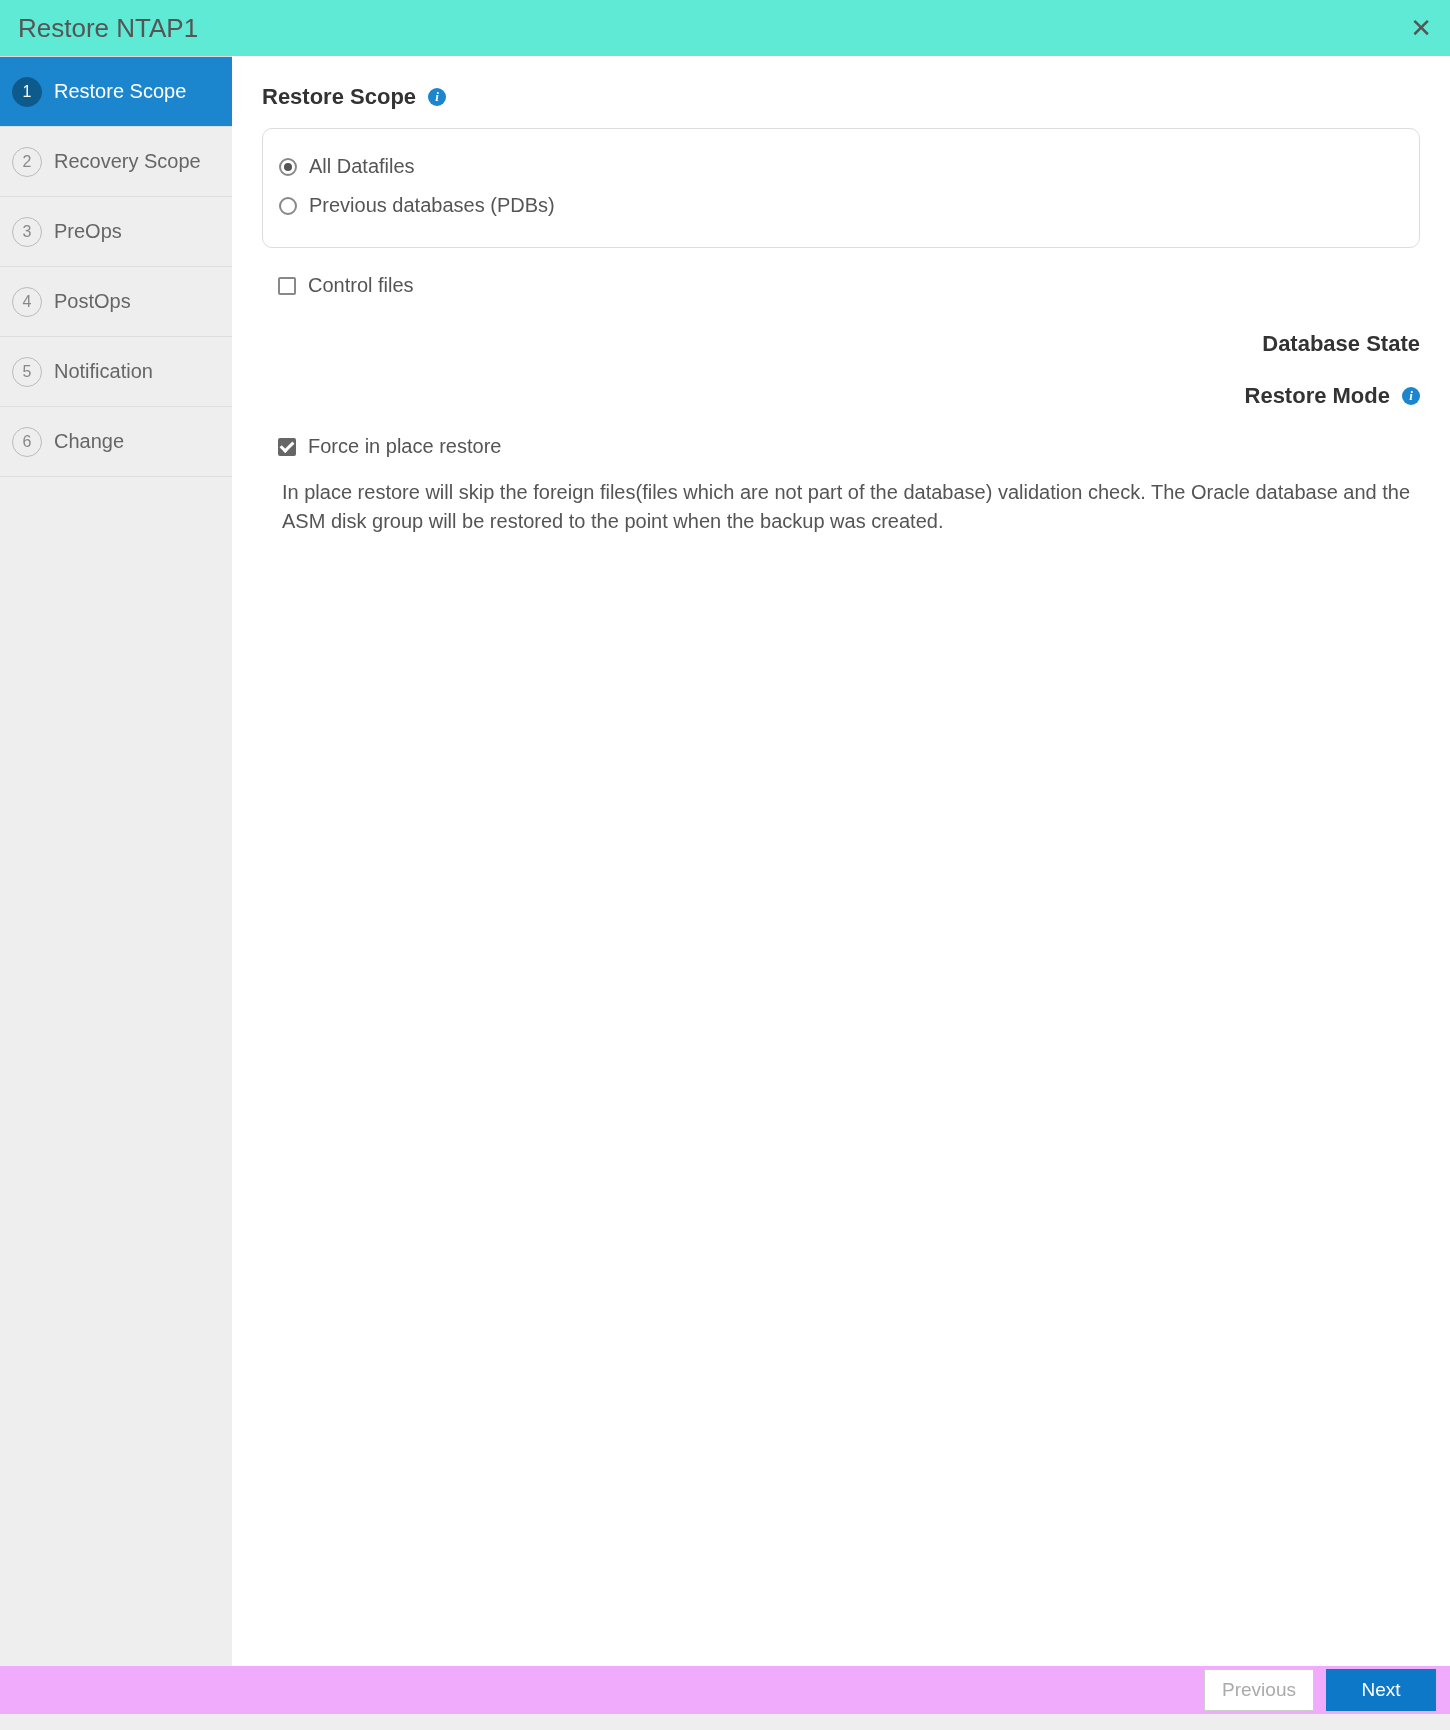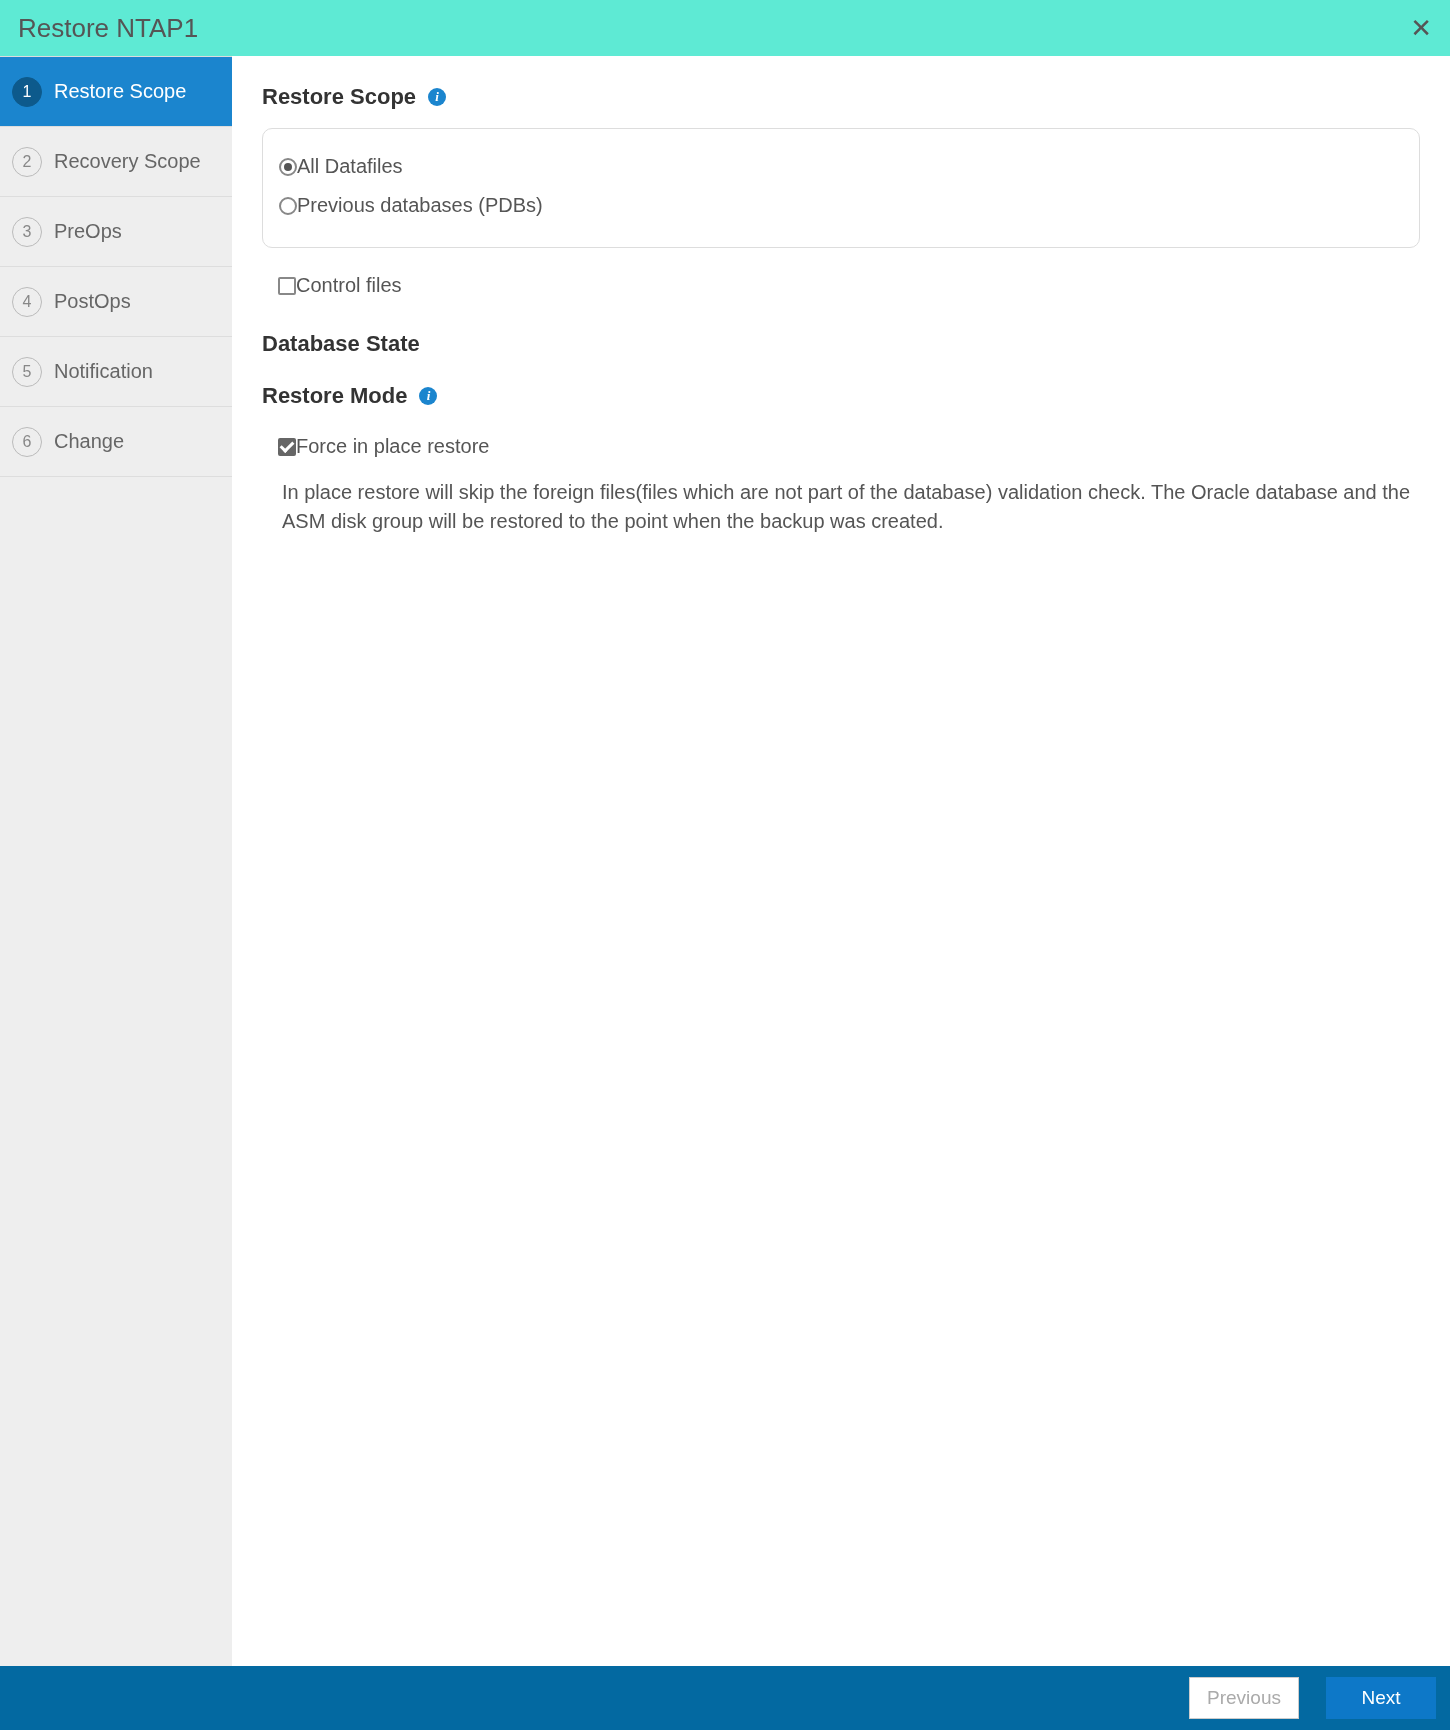--- a/index.html
+++ b/index.html
@@ -113,21 +113,21 @@
   .scope-box {
     border: 1px solid #ddd;
     border-radius: 10px;
     padding: 18px 16px 22px 16px;
     margin-bottom: 18px;
   }
 
   .radio-row, .check-row {
     display: flex;
     align-items: center;
-    gap: 0;
+    gap: 12px;
     font-size: 20px;
     color: #555;
     padding: 8px 0;
   }
 
   
   .radio {
     width: 18px; height: 18px;
     border: 2px solid #888;
     border-radius: 50%;
@@ -163,37 +163,37 @@
     position: absolute;
     left: 3px; top: -1px;
     width: 5px; height: 10px;
     border: solid #fff;
     border-width: 0 3px 3px 0;
     transform: rotate(45deg);
   }
 
   .indent { padding-left: 16px; }
 
-  .section-gap { margin-top: 26px; }
+  .section-gap { margin-top: 26px; justify-content: flex-end; }
 
   .desc-text {
     font-size: 20px;
     color: #555;
     line-height: 1.45;
     padding: 12px 4px 0 20px;
   }
 
   
   .footer {
-    height: 64px;
-    background: #0369a1;
+    height: 48px;
+    background: #f0abfc;
     display: flex;
     justify-content: flex-end;
     align-items: center;
-    gap: 27px;
+    gap: 12px;
     padding: 0 14px;
   }
   .btn {
     height: 42px;
     min-width: 110px;
     font-size: 19px;
     display: inline-flex;
     align-items: center;
     justify-content: center;
     border: 1px solid #ccc;

